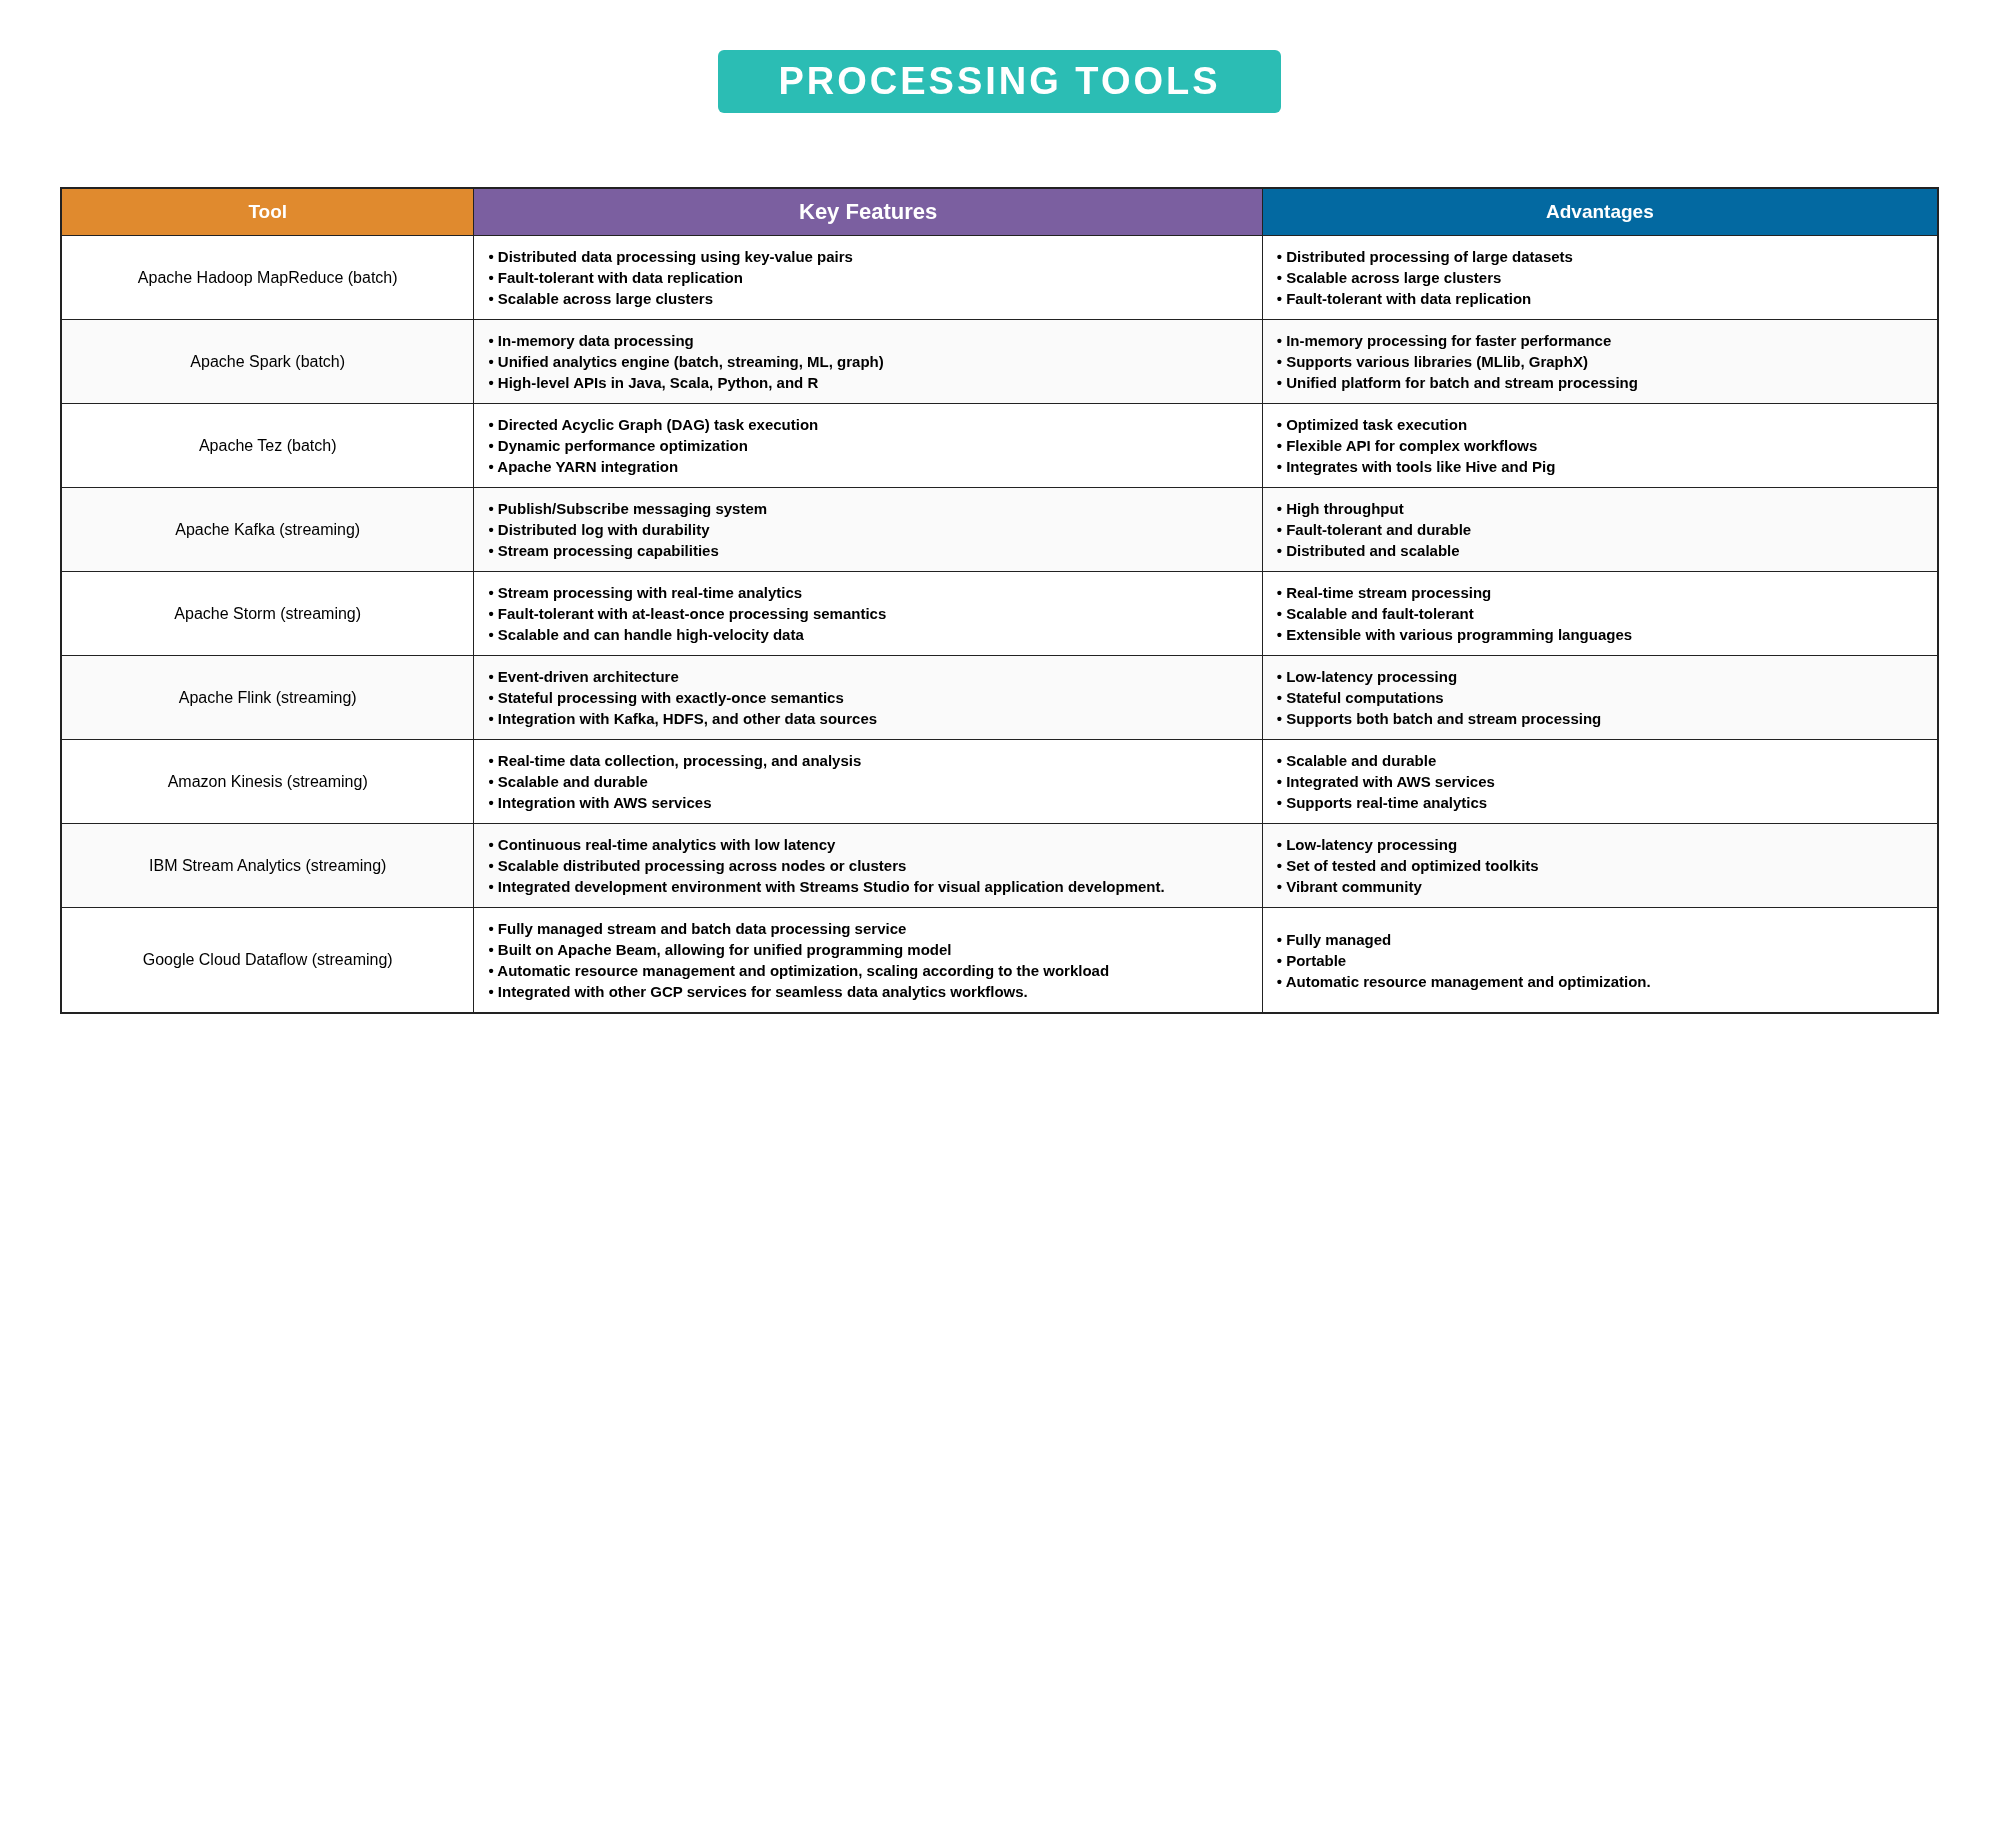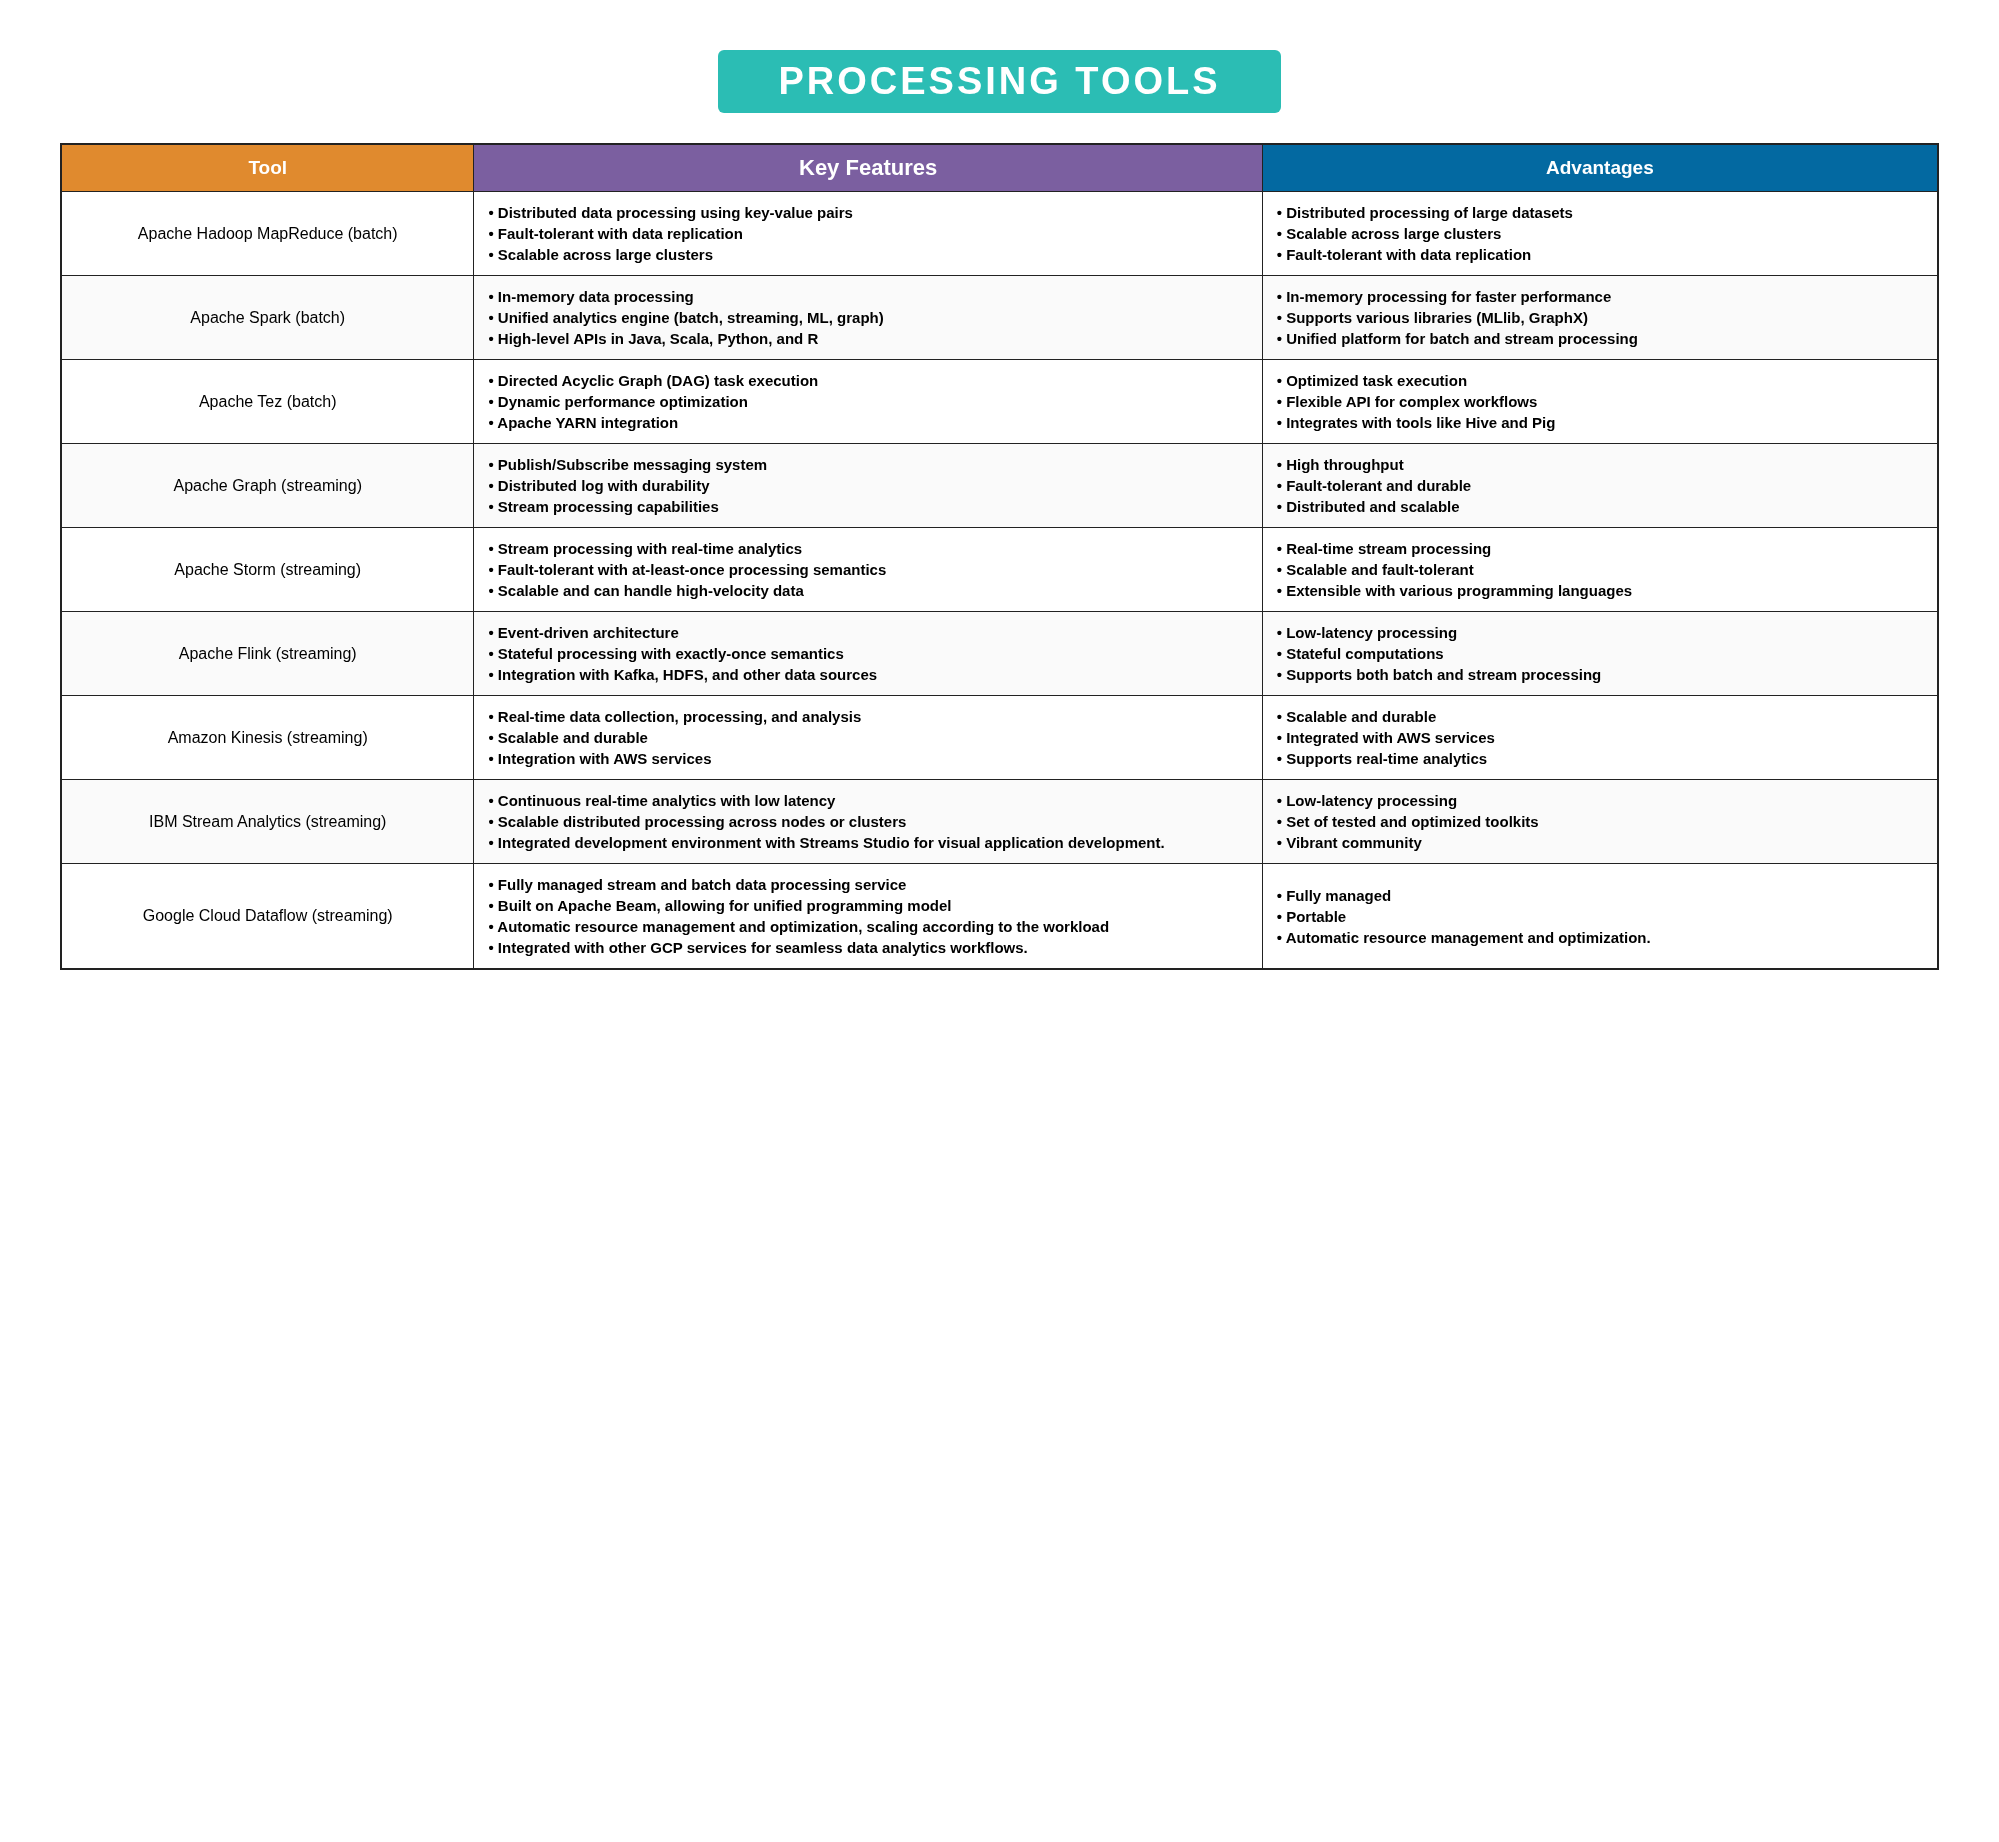--- a/index.html
+++ b/index.html
@@ -34,20 +34,21 @@
       font-size: 38px;
       font-weight: 900;
       color: #ffffff;
       letter-spacing: 3px;
     }
     .main-table {
       width: 100%;
       border-collapse: collapse;
       border: 2px solid #222;
       font-size: 15px;
+      margin-top: 44px;
     }
     .main-table th, .main-table td {
       border: 1.5px solid #222;
       padding: 10px 14px;
       vertical-align: middle;
     }
     .col-tool {
       width: 22%;
       text-align: center;
     }
@@ -167,21 +168,21 @@
         </td>
         <td class="col-advantages">
           <ul class="bullet-list">
             <li>Optimized task execution</li>
             <li>Flexible API for complex workflows</li>
             <li>Integrates with tools like Hive and Pig</li>
           </ul>
         </td>
       </tr>
       <tr>
-        <td class="col-tool"><span class="tool-name">Apache Graph (streaming)</span></td>
+        <td class="col-tool"><span class="tool-name">Apache Kafka (streaming)</span></td>
         <td class="col-features">
           <ul class="bullet-list">
             <li>Publish/Subscribe messaging system</li>
             <li>Distributed log with durability</li>
             <li>Stream processing capabilities</li>
           </ul>
         </td>
         <td class="col-advantages">
           <ul class="bullet-list">
             <li>High throughput</li>

